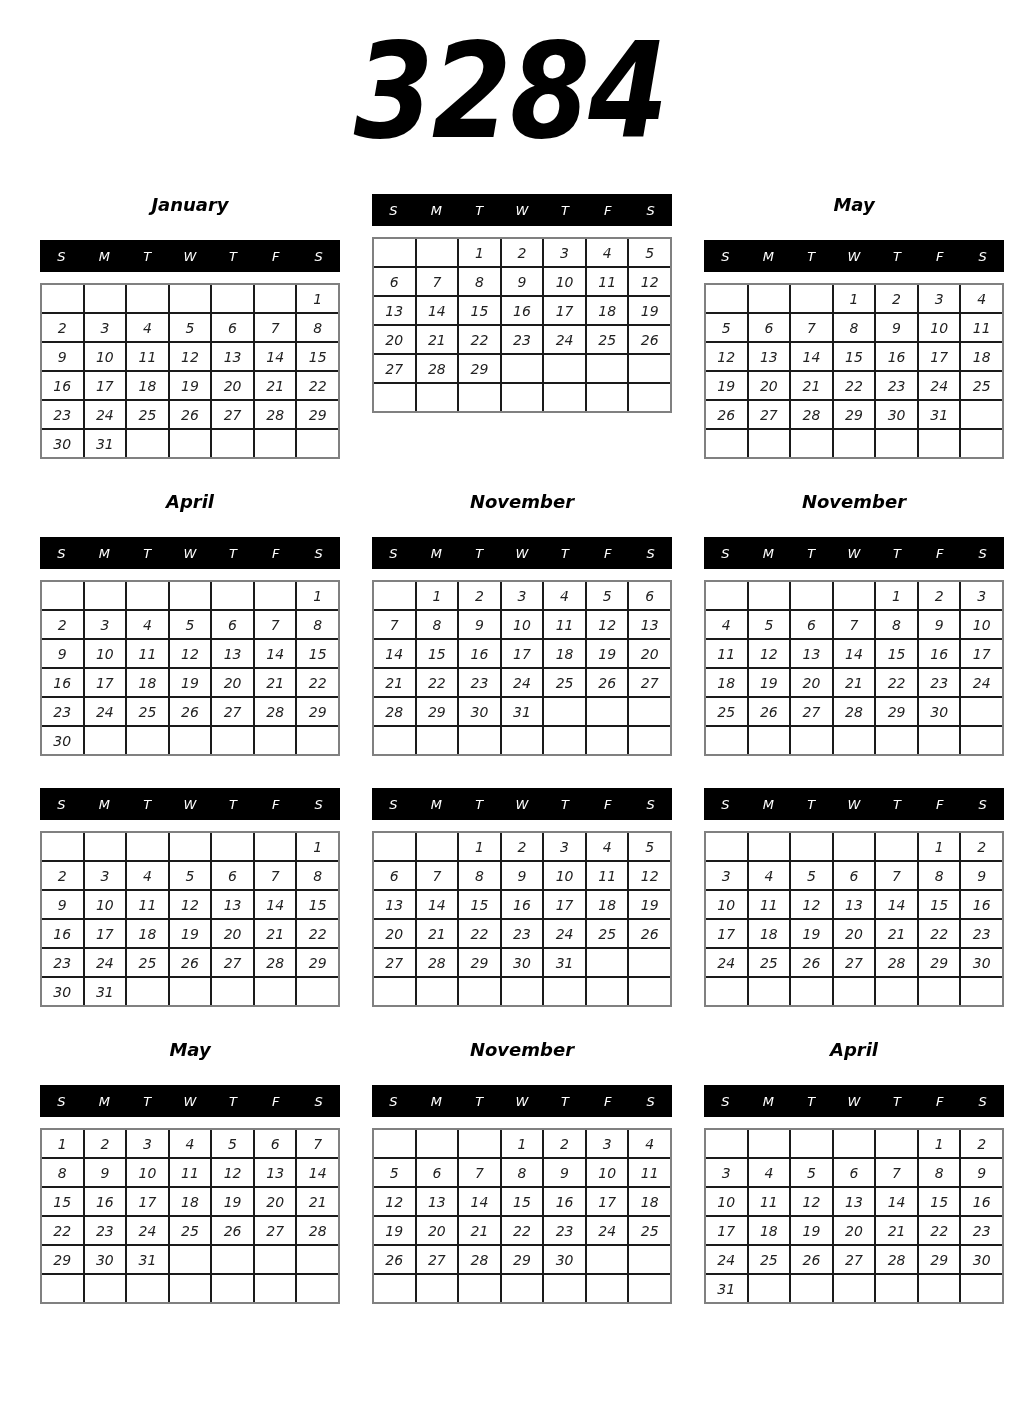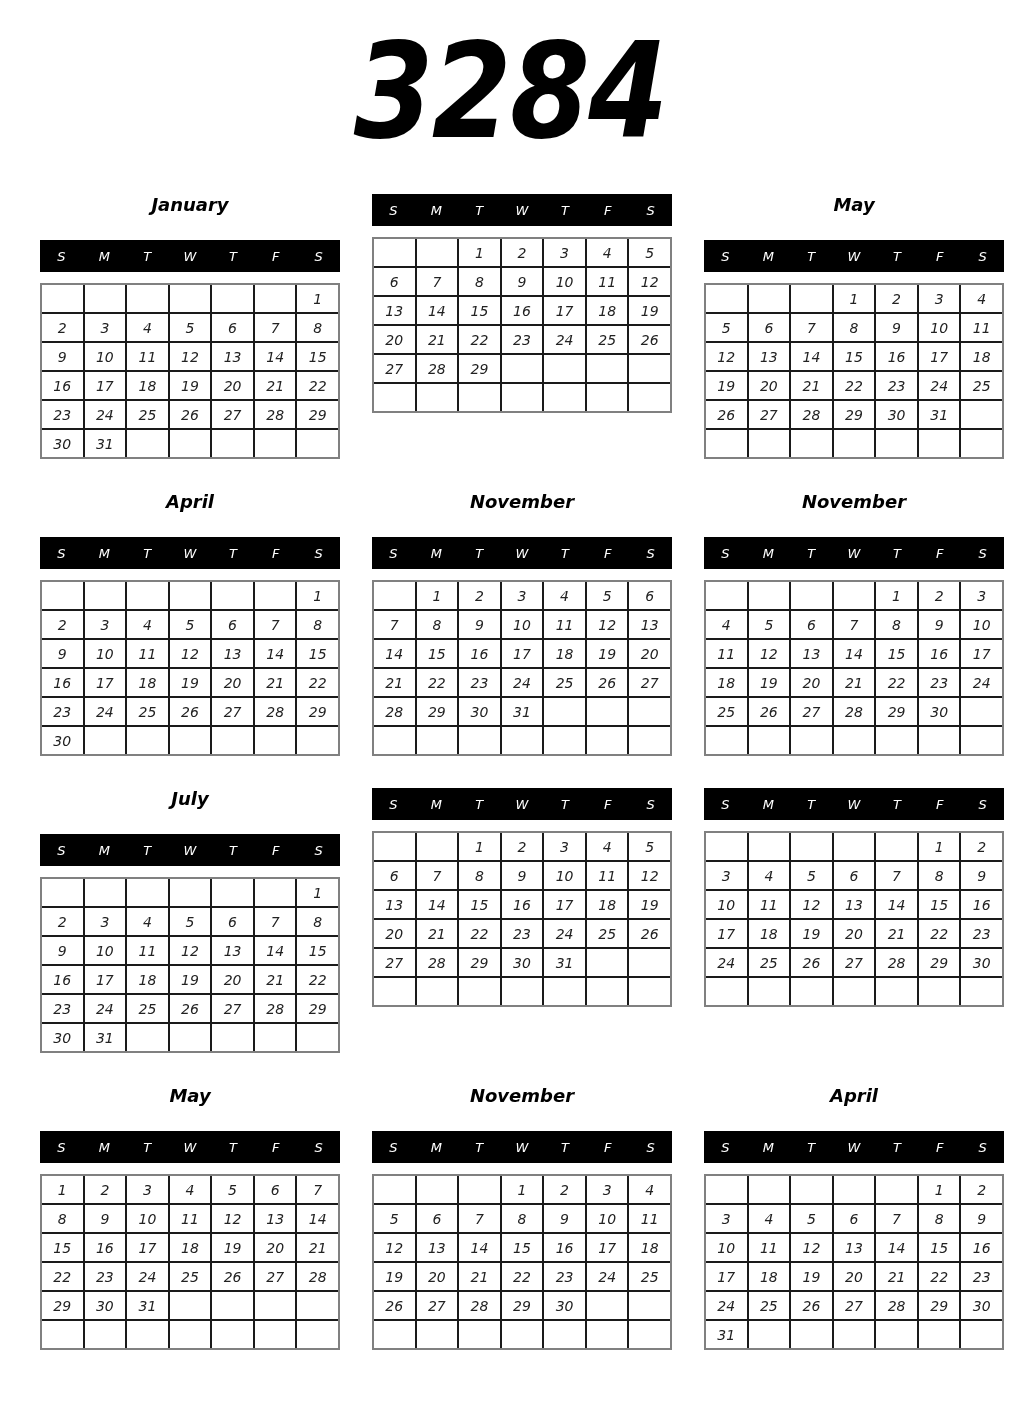--- a/index.html
+++ b/index.html
@@ -418,21 +418,20 @@
           <div class="cell"></div>
           <div class="cell"></div>
           <div class="cell"></div>
           <div class="cell"></div>
           <div class="cell"></div>
           <div class="cell"></div>
         </div>
   </section>
 
   <section class="month">
-    <h2 class="month-title">July</h2>
     <div class="dow-bar">
           <span class="dow">S</span>
           <span class="dow">M</span>
           <span class="dow">T</span>
           <span class="dow">W</span>
           <span class="dow">T</span>
           <span class="dow">F</span>
           <span class="dow">S</span>
         </div>
     <div class="month-grid">

